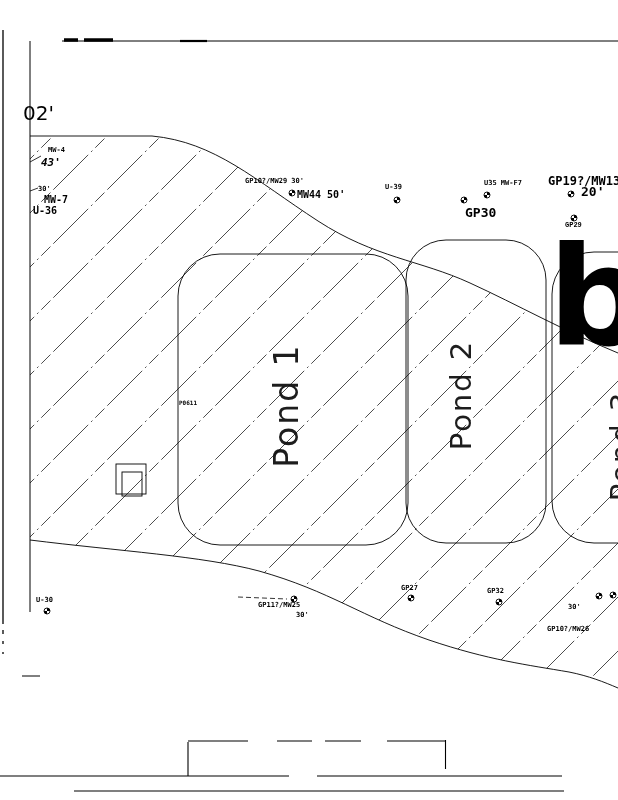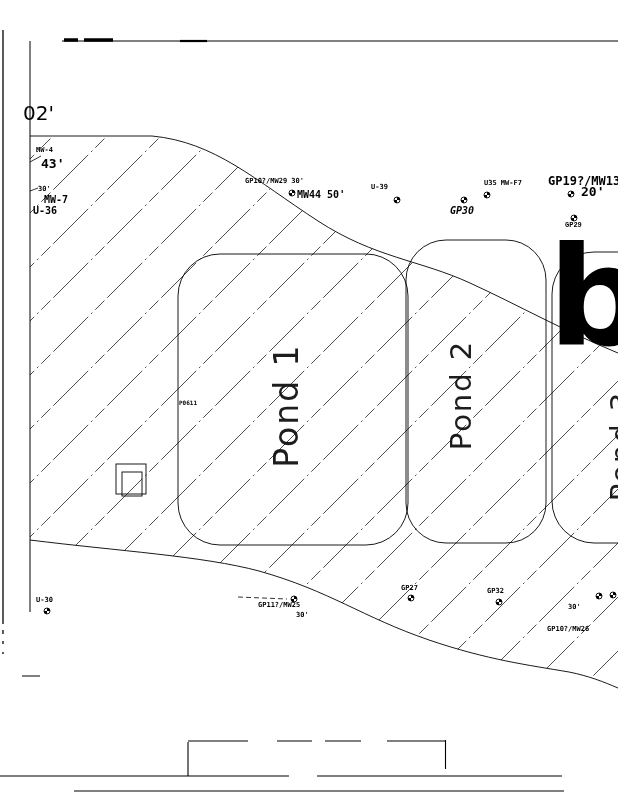--- a/index.html
+++ b/index.html
@@ -131,30 +131,30 @@
       </g>
       <g>
         <circle cx="613" cy="595" r="3" fill="#fff" stroke="#000" stroke-width="0.9"></circle>
         <path d="M613,595 L613,592 A3,3 0 0 1 616,595 Z M613,595 L613,598 A3,3 0 0 1 610,595 Z" fill="#000"></path>
       </g>
     </g>
 </svg>
 
 <div id="map-labels">
     <div class="label scale-label" style="left: 23px; top: 103px; font-size: 20px; text-align: right;">02'</div>
-    <div class="label" style="left: 36px; top: 147px; font-size: 7px;">MW-4</div>
-    <div class="label" style="left: 41px; top: 157px; font-size: 13px;">43'</div>
+    <div class="label" style="left: 48px; top: 147px; font-size: 7px;">MW-4</div>
+    <div class="label" style="left: 41px; top: 157px; font-size: 11px; font-style: italic;">43'</div>
     <div class="label" style="left: 33px; top: 176px; font-size: 10px; margin-top: 30px;">U-36</div>
     <div class="label" style="left: 38px; top: 186px; font-size: 7px;">30'</div>
     <div class="label" style="left: 44px; top: 195px; font-size: 10px;">MW-7</div>
     <div class="label" style="left: 245px; top: 178px; font-size: 7px; text-align: center;">GP10?/MW29 30'</div>
     <div class="label" style="left: 297px; top: 190px; font-size: 10px;">MW44 50'</div>
-    <div class="label" style="left: 371px; top: 184px; font-size: 7px;">U-39</div>
+    <div class="label" style="left: 385px; top: 184px; font-size: 7px;">U-39</div>
     <div class="label" style="left: 484px; top: 180px; font-size: 7px;">U35 MW-F7</div>
-    <div class="label" style="left: 450px; top: 206px; font-size: 10px; font-style: italic;">GP30</div>
+    <div class="label" style="left: 465px; top: 206px; font-size: 13px;">GP30</div>
     <div class="label" style="left: 548px; top: 175px; font-size: 12px;">GP19?/MW13</div>
     <div class="label" style="left: 581px; top: 185px; font-size: 13px;">20'</div>
     <div class="label" style="left: 565px; top: 222px; font-size: 7px; font-family: Liberation Mono, monospace;">GP29</div>
     <div class="label" style="left: 179px; top: 400px; font-size: 6px;">P0611</div>
     <div class="label" style="left: 36px; top: 597px; font-size: 7px; text-align: right;">U-30</div>
     <div class="label" style="left: 258px; top: 602px; font-size: 7px;">GP11?/MW25</div>
     <div class="label" style="left: 296px; top: 612px; font-size: 7px;">30'</div>
     <div class="label" style="left: 401px; top: 585px; font-size: 7px;">GP27</div>
     <div class="label" style="left: 487px; top: 588px; font-size: 7px;">GP32</div>
     <div class="label" style="left: 547px; top: 594px; font-size: 7px; margin-top: 32px;">GP10?/MW26</div>

